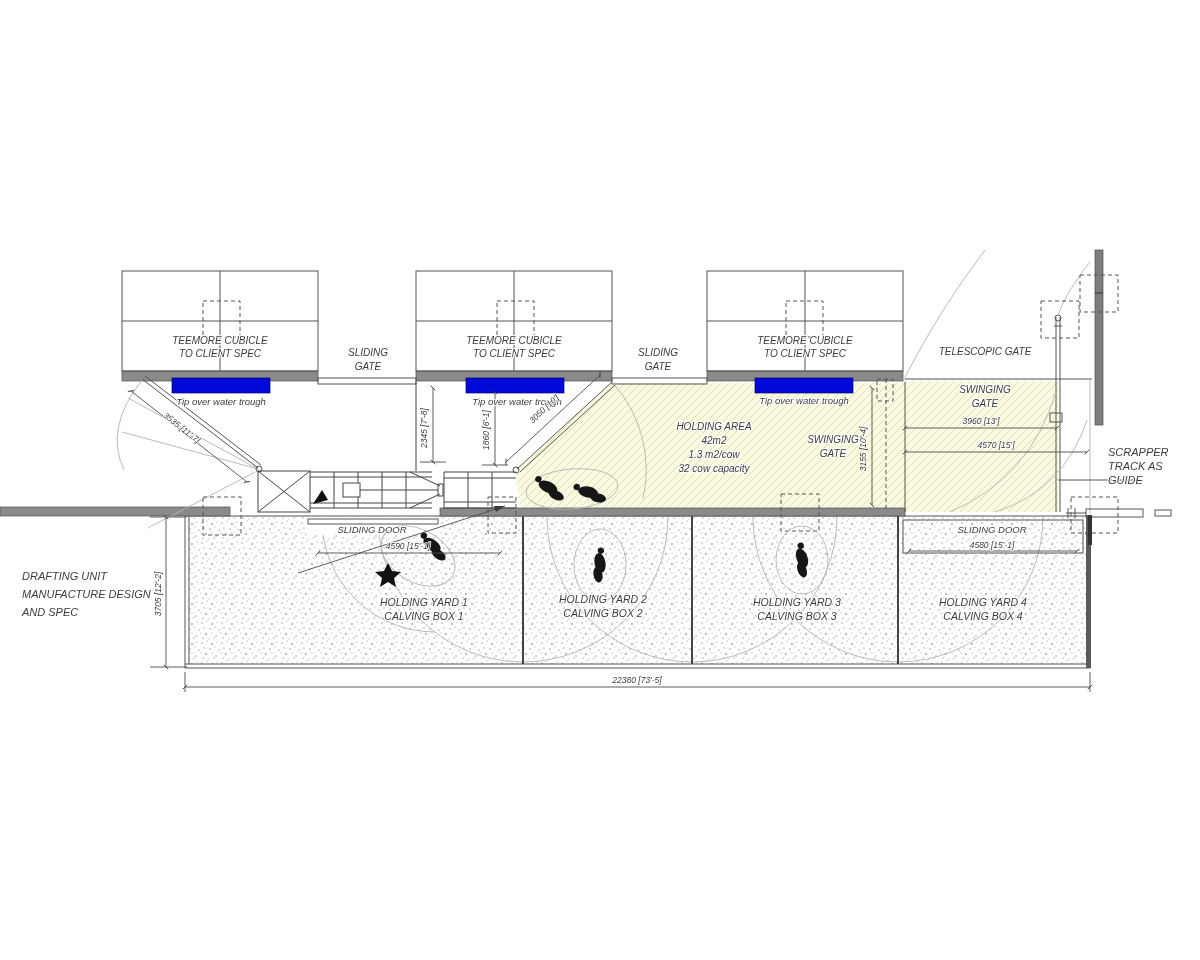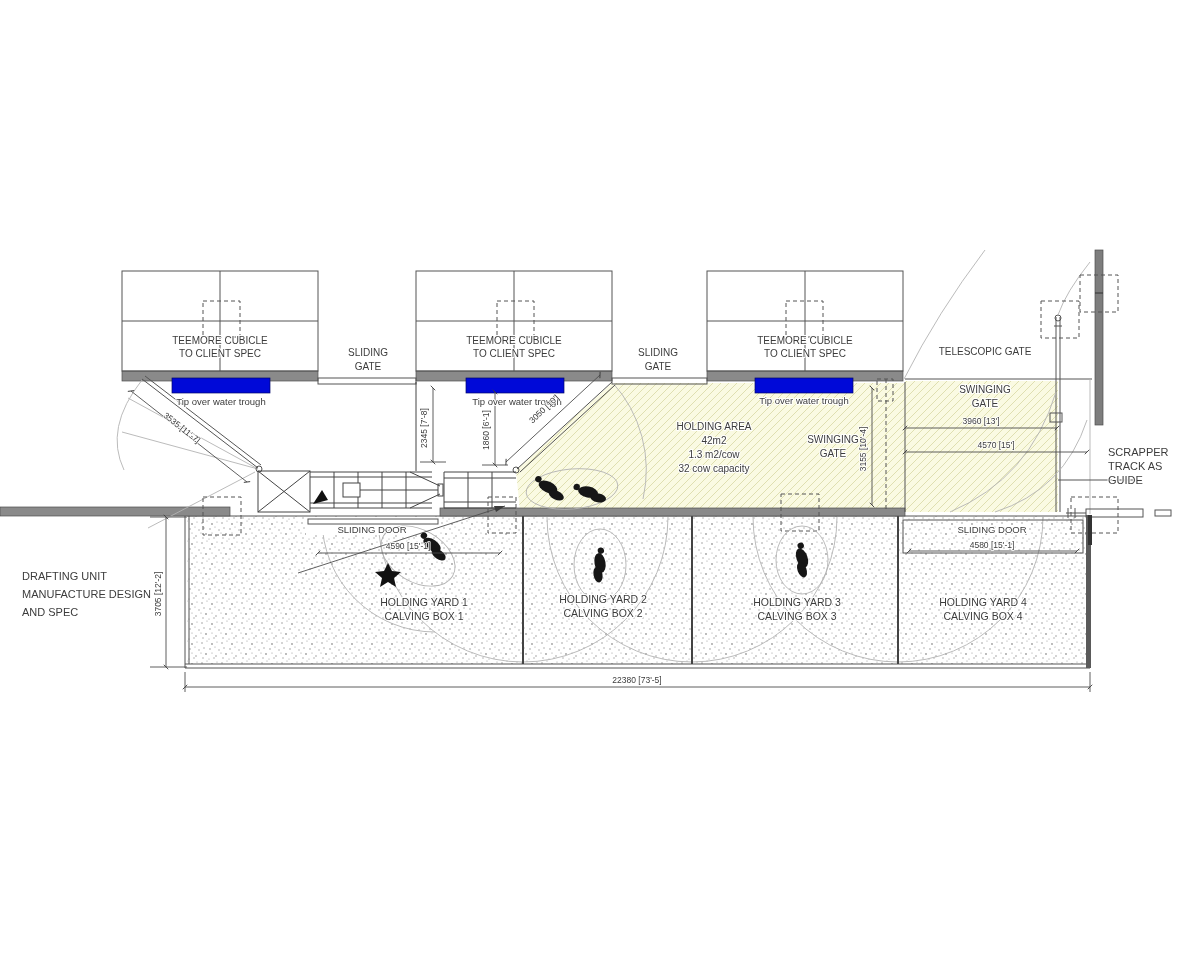--- a/index.html
+++ b/index.html
@@ -1,16 +1,16 @@
 <!DOCTYPE html>
 <html><head>
 <meta charset="utf-8">
 <style>
   html,body { margin:0; padding:0; background:#ffffff; }
-  .canvas { position:relative; width:1200px; height:960px; background:#ffffff; overflow:hidden; }
+  .canvas { position:relative; width:1200px; height:960px; background:#ffffff; overflow:hidden;font-style:italic; }
   svg { position:absolute; left:0; top:0; }
   text { font-family:"Liberation Sans", sans-serif; fill:#3c3c3c;
          paint-order:stroke; stroke:#ffffff; stroke-width:2px; stroke-linejoin:round; }
   .lbl  { font-size:10px;   text-anchor:middle; }
   .lblS { font-size:9.5px;  text-anchor:middle; }
   .yard { font-size:10.5px; text-anchor:middle; }
   .dim  { font-size:8.5px;  text-anchor:middle; stroke-width:1.5px; }
   .note { font-size:11px;   text-anchor:start; }
   .thin { stroke:#555; stroke-width:1; fill:none; }
   .lite { stroke:#b3b3b3; stroke-width:0.9; fill:none; }

